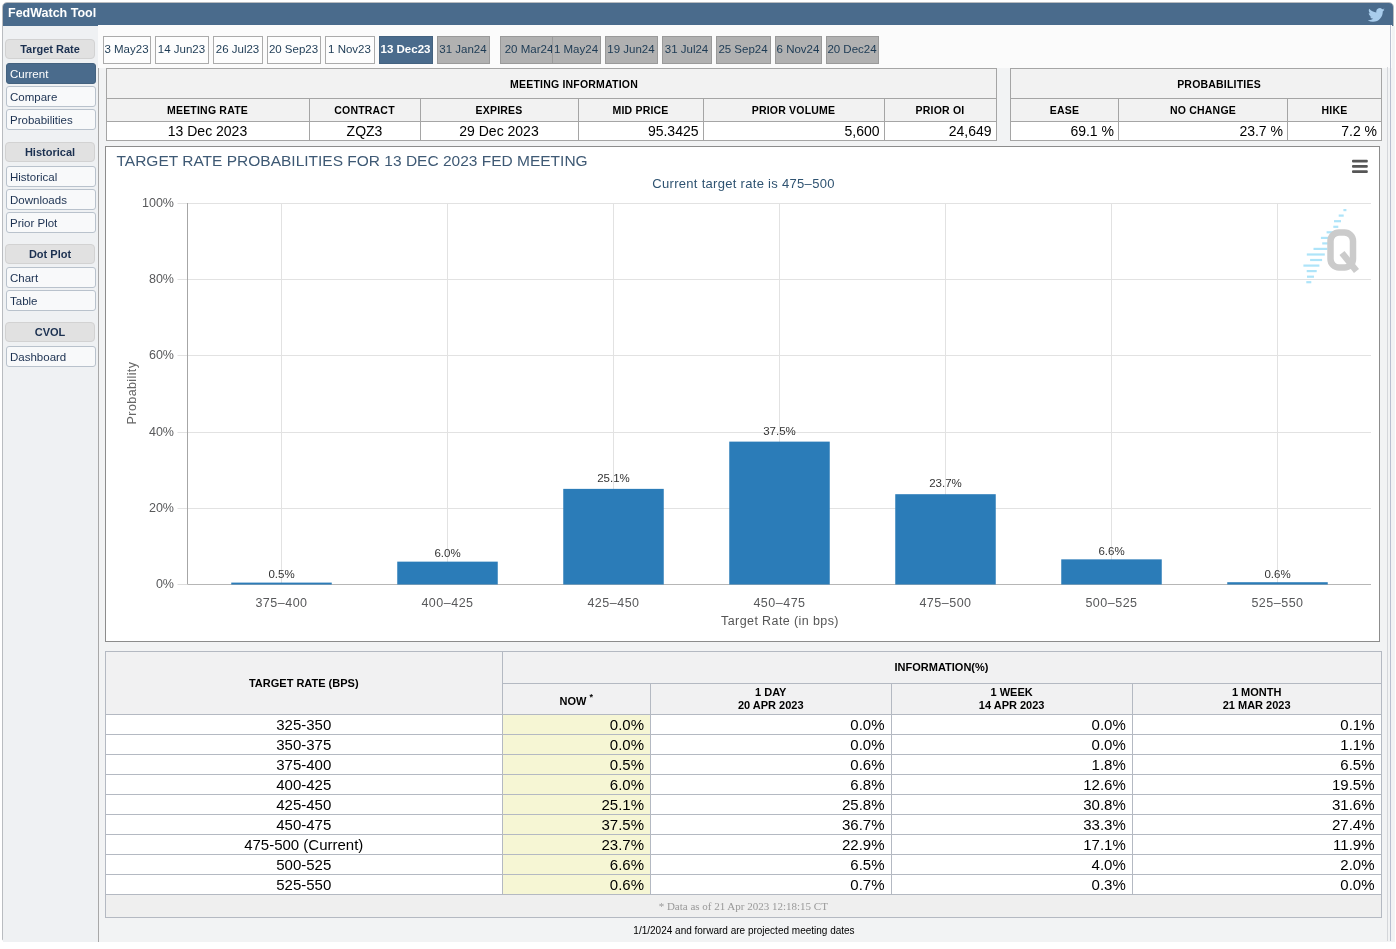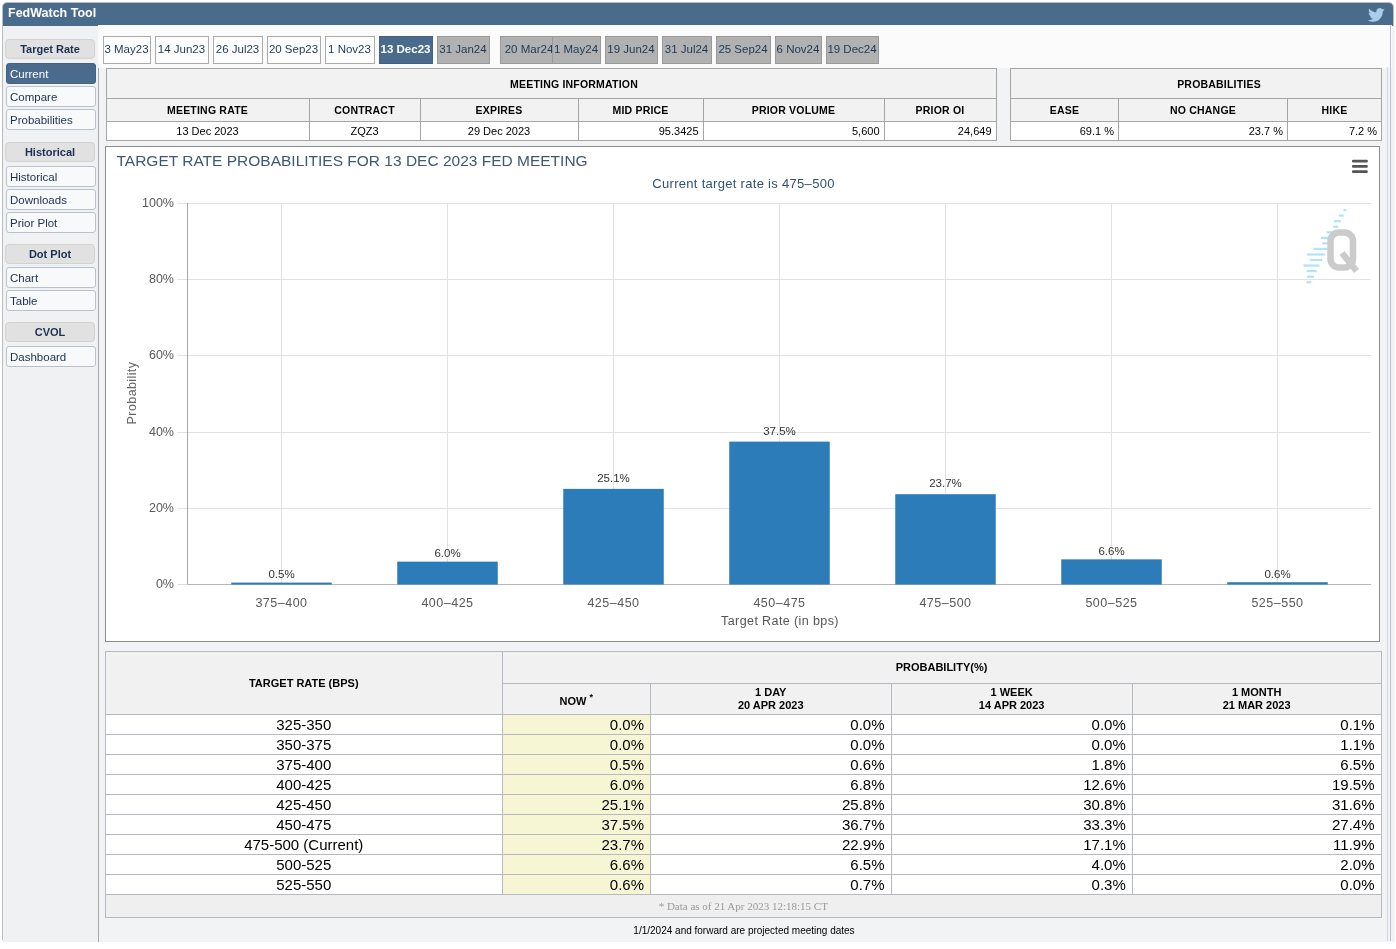--- a/index.html
+++ b/index.html
@@ -11,21 +11,21 @@
 .shdr { position:absolute; left:5px; width:90px; height:20px; background:#e1e1e1; border:1px solid #d2d2d2; border-radius:4px; font-size:11px; font-weight:bold; color:#1b3050; text-align:center; line-height:19px; }
 .sitem { position:absolute; left:5.5px; width:90px; height:21px; background:#f8f9fa; border:1px solid #b9c2cc; border-radius:3px; font-size:11.5px; color:#1b3050; line-height:20px; padding-left:3.5px; }
 .ssel { background:#4a6b8c; color:#ffffff; border-color:#44627f; }
 .tab { position:absolute; top:35.5px; height:28.5px; background:#fdfdfd; border:1px solid #ababab; font-size:11.5px; color:#1c3a54; text-align:center; line-height:25px; white-space:nowrap; overflow:hidden; }
 .tab.sel { background:#4a6b8c; color:#ffffff; font-weight:bold; border-color:#44627f; }
 .tab.fut { background:#b1b1b1; border-color:#9a9a9a; color:#1c3a54; }
 .itab { position:absolute; border-collapse:collapse; table-layout:fixed; background:#ffffff; }
 .itab td { border:1px solid #a5a5a5; overflow:hidden; white-space:nowrap; }
 .itab .ttl { height:30px; background:#f2f2f2; font-size:10.5px; font-weight:bold; text-align:center; color:#000; letter-spacing:0.2px;padding-left:46px; }
 .itab .th { height:22.5px; background:#f2f2f2; font-size:10.5px; font-weight:bold; text-align:center; color:#000; letter-spacing:0.2px; }
-.itab .tv { height:19.5px; background:#ffffff; font-size:11px; color:#000; }
+.itab .tv { height:19.5px; background:#ffffff; font-size:14px; color:#000; }
 .itab .c { text-align:center; }
 .itab .r { text-align:right; padding-right:4px; }
 #chart { position:absolute; left:105px; top:146px; width:1275px; height:496px; background:#ffffff; border:1px solid #8c8c8c; }
 .btab { position:absolute; border-collapse:collapse; table-layout:fixed; background:#ffffff; }
 .btab td { border:1px solid #b4b9c2; overflow:hidden; white-space:nowrap; }
 .btab .bh { background:#f1f1f2; font-size:11px; font-weight:bold; text-align:center; color:#000; line-height:13px; }
 .btab .sup { vertical-align:super; font-size:9px; }
 .btab .bd td { height:20px; font-size:15px; color:#000; }
 .btab .bc { text-align:center; }
 .btab .bn { text-align:right; padding-right:6px; }
@@ -61,21 +61,21 @@
 <div class="tab" style="left:266.5px;width:54px">20 Sep23</div>
 <div class="tab" style="left:324.5px;width:50px">1 Nov23</div>
 <div class="tab sel" style="left:378.5px;width:54px">13 Dec23</div>
 <div class="tab fut" style="left:436.5px;width:53px">31 Jan24</div>
 <div class="tab fut" style="left:500px;width:58px">20 Mar24</div>
 <div class="tab fut" style="left:551.5px;width:49px">1 May24</div>
 <div class="tab fut" style="left:604.5px;width:53px">19 Jun24</div>
 <div class="tab fut" style="left:661.5px;width:50px">31 Jul24</div>
 <div class="tab fut" style="left:715.5px;width:55px">25 Sep24</div>
 <div class="tab fut" style="left:774.5px;width:47px">6 Nov24</div>
-<div class="tab fut" style="left:825.5px;width:53px">19 Dec24</div>
+<div class="tab fut" style="left:825.5px;width:53px">20 Dec24</div>
 <table class="itab" style="left:105.5px;top:68px;width:890px">
 <colgroup>
       <col style="width:203px">
       <col style="width:111px">
       <col style="width:158px">
       <col style="width:125px">
       <col style="width:181px">
       <col style="width:112px">
     </colgroup>
 <tbody>
@@ -195,21 +195,21 @@
 <colgroup>
       <col style="width:396.5px">
       <col style="width:148.5px">
       <col style="width:240.5px">
       <col style="width:241.3px">
       <col style="width:248.7px">
     </colgroup>
 <tbody>
       <tr>
         <td class="bh brate" rowspan="2" style="height:63px">TARGET RATE (BPS)</td>
-        <td class="bh bprob" colspan="4" style="height:32px">PROBABILITY(%)</td>
+        <td class="bh bprob" colspan="4" style="height:32px">INFORMATION(%)</td>
       </tr>
 <tr>
         <td class="bh">NOW <span class="sup">*</span></td>
         <td class="bh">1 DAY<br>20 APR 2023</td>
         <td class="bh">1 WEEK<br>14 APR 2023</td>
         <td class="bh">1 MONTH<br>21 MAR 2023</td>
       </tr>
 <tr class="bd">
         <td class="bc">325-350</td>
         <td class="by">0.0%</td>

